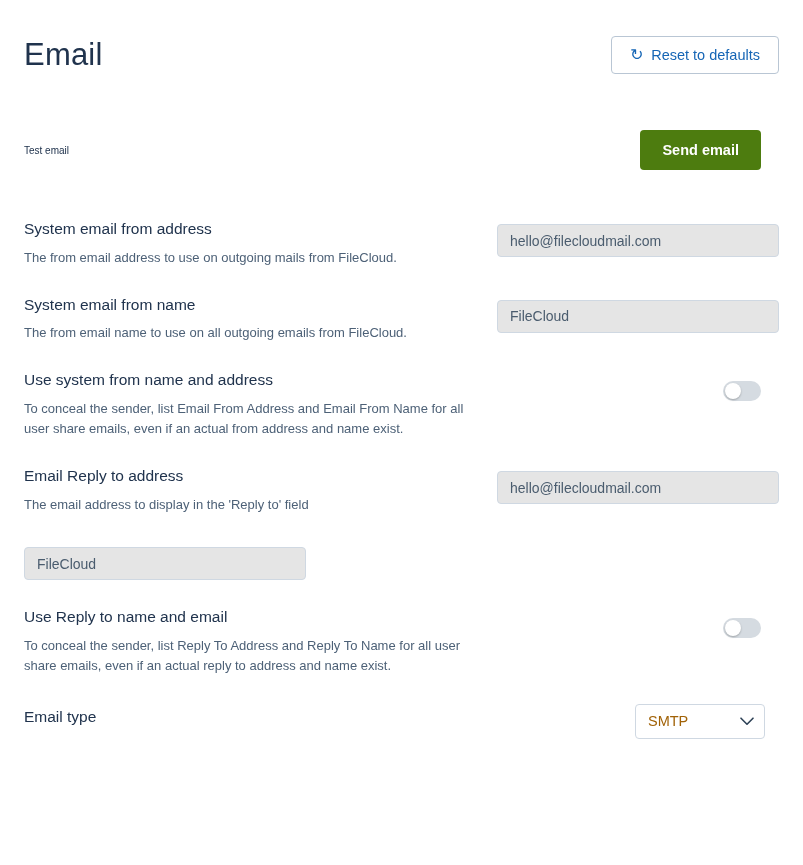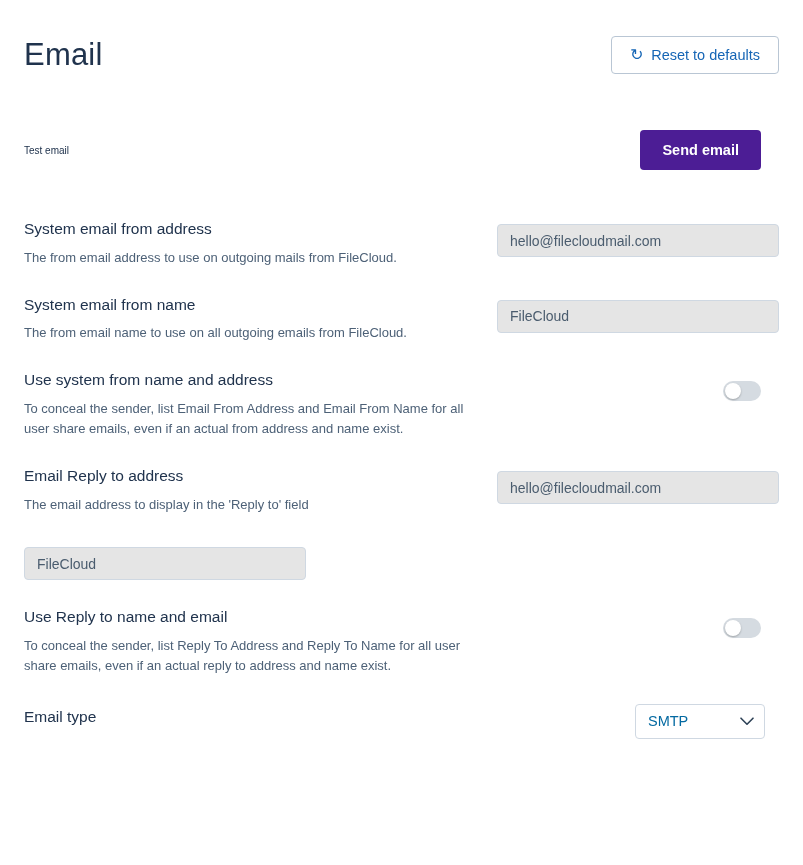--- a/index.html
+++ b/index.html
@@ -58,21 +58,21 @@
     display: flex;
     align-items: center;
     justify-content: space-between;
     margin-top: 56px;
   }
   .test-label {
     font-size: 10px;
     color: #20334d;
   }
   .send-btn {
-    background: #4c1d95;
+    background: #4d7c0f;
     color: #ffffff;
     border: none;
     border-radius: 4px;
     font-size: 14.5px;
     font-weight: bold;
     padding: 12px 22px;
     cursor: pointer;
     margin-right: 18px;
   }
 
@@ -149,21 +149,21 @@
     position: relative;
     width: 130px;
     margin-right: 18px;
   }
   .select-box {
     width: 130px;
     height: 35px;
     border: 1px solid #cfd8e2;
     border-radius: 4px;
     background: #ffffff;
-    color: #0369a1;
+    color: #a16207;
     font-size: 14.5px;
     padding: 0 30px 0 12px;
     display: flex;
     align-items: center;
     cursor: pointer;
   }
   .select-caret {
     position: absolute;
     right: 11px;
     top: 50%;

